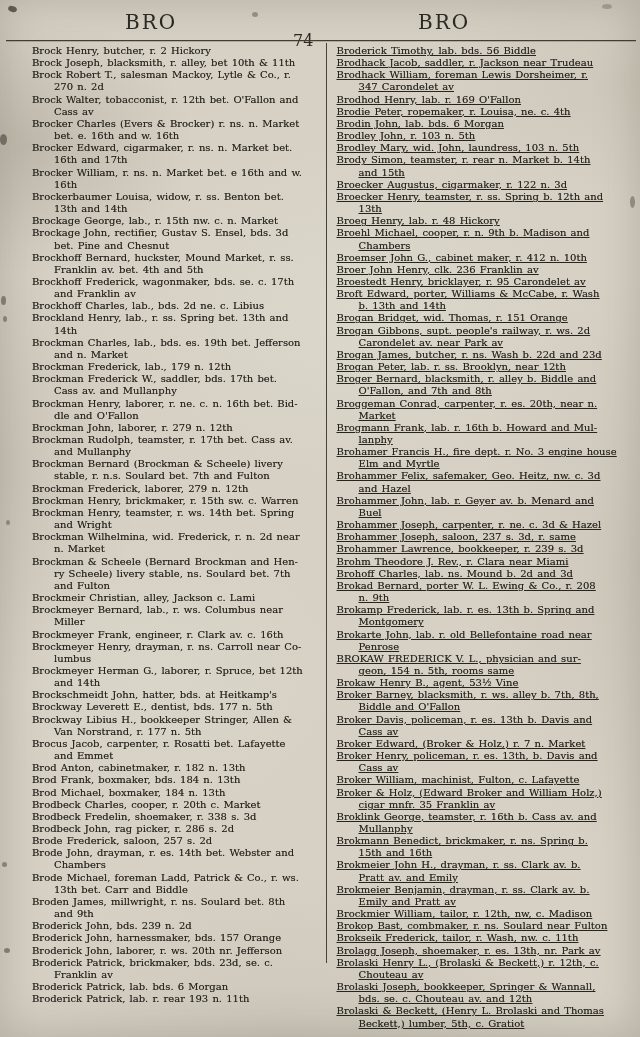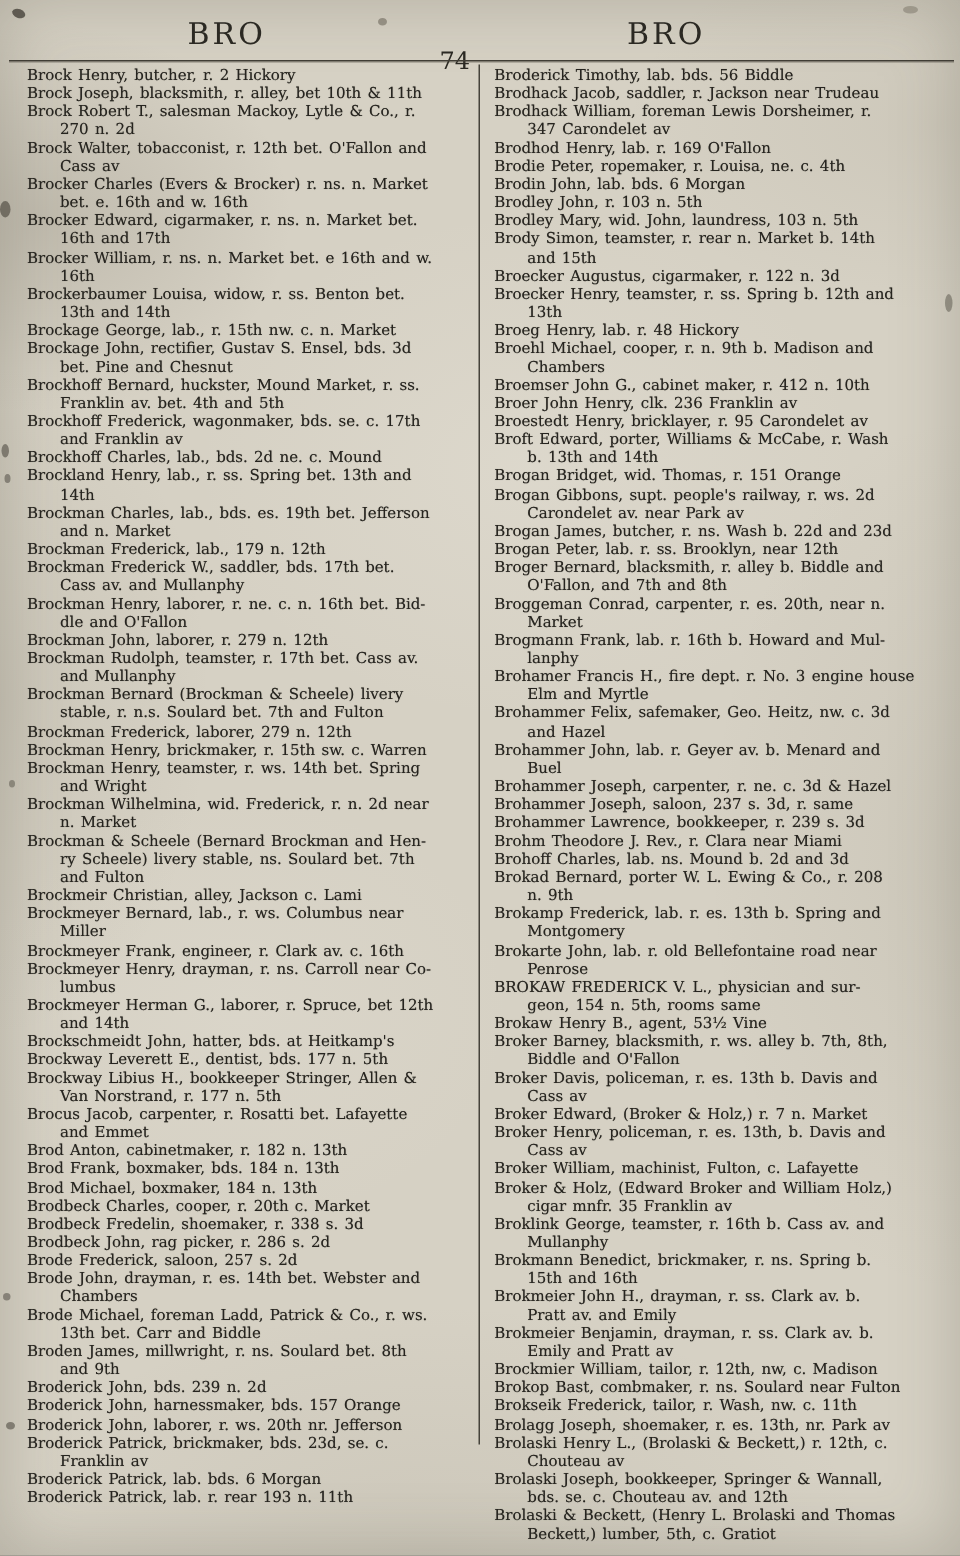--- a/index.html
+++ b/index.html
@@ -59,37 +59,39 @@
     background: #403d35;
     box-shadow: 0 1px 0 rgba(64,61,53,0.25);
   }
   .columns {
     position: absolute;
     top: 42px;
     left: 0;
     right: 0;
     bottom: 0;
     display: flex;
+    padding-left: 14px;
   }
   .column {
     box-sizing: border-box;
     padding-top: 3px;
     font-size: 10px;
     line-height: 12.15px;
     word-spacing: 1px;
   }
   .column.left {
     width: 319px;
     padding-left: 18px;
     padding-right: 4px;
   }
   .column.right {
     width: 321px;
     padding-left: 10px;
     padding-right: 5px;
+    text-decoration: underline;
   }
   .col-divider {
     width: 1px;
     background: #45423a;
     height: 920px;
     margin-top: 1px;
   }
   .entry {
     margin: 0;
     padding-left: 22px;
@@ -143,21 +145,21 @@
 16th</p>
         <p class="entry">Brockerbaumer Louisa, widow, r. ss. Benton bet.
 13th and 14th</p>
         <p class="entry">Brockage George, lab., r. 15th nw. c. n. Market</p>
         <p class="entry">Brockage John, rectifier, Gustav S. Ensel, bds. 3d
 bet. Pine and Chesnut</p>
         <p class="entry">Brockhoff Bernard, huckster, Mound Market, r. ss.
 Franklin av. bet. 4th and 5th</p>
         <p class="entry">Brockhoff Frederick, wagonmaker, bds. se. c. 17th
 and Franklin av</p>
-        <p class="entry">Brockhoff Charles, lab., bds. 2d ne. c. Mound</p>
+        <p class="entry">Brockhoff Charles, lab., bds. 2d ne. c. Libius</p>
         <p class="entry">Brockland Henry, lab., r. ss. Spring bet. 13th and
 14th</p>
         <p class="entry">Brockman Charles, lab., bds. es. 19th bet. Jefferson
 and n. Market</p>
         <p class="entry">Brockman Frederick, lab., 179 n. 12th</p>
         <p class="entry">Brockman Frederick W., saddler, bds. 17th bet.
 Cass av. and Mullanphy</p>
         <p class="entry">Brockman Henry, laborer, r. ne. c. n. 16th bet. Bid-
 dle and O'Fallon</p>
         <p class="entry">Brockman John, laborer, r. 279 n. 12th</p>

